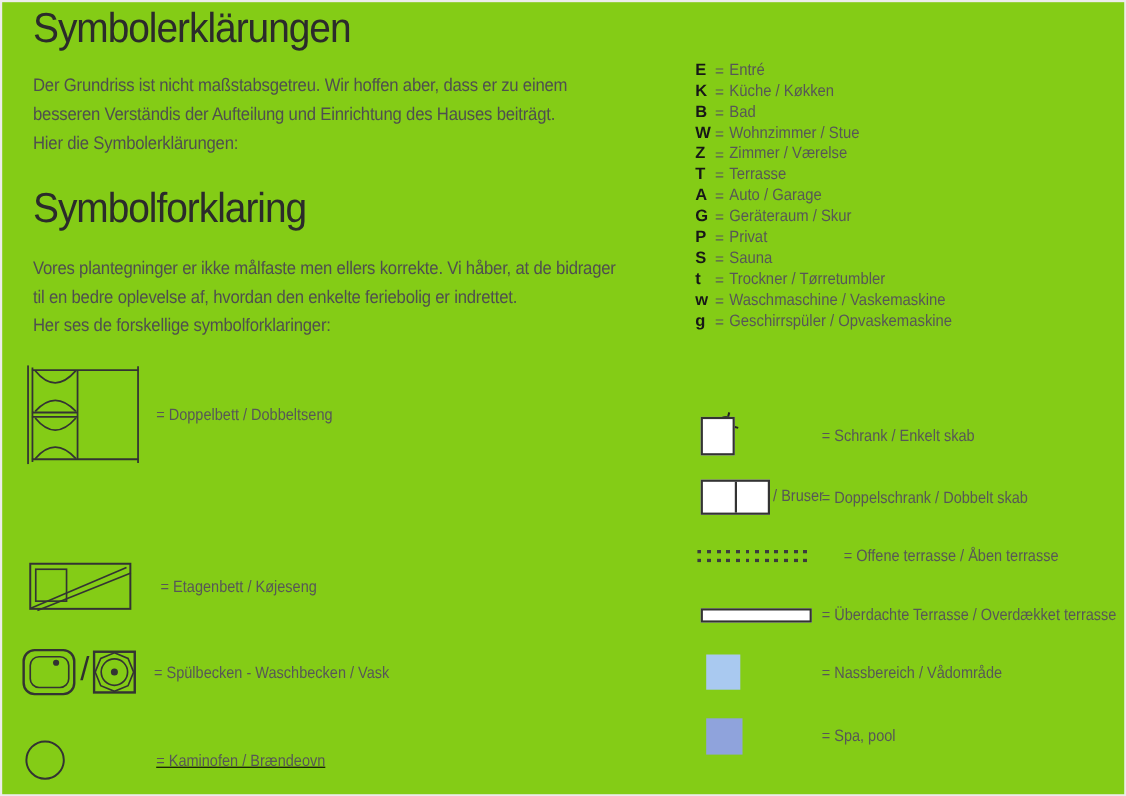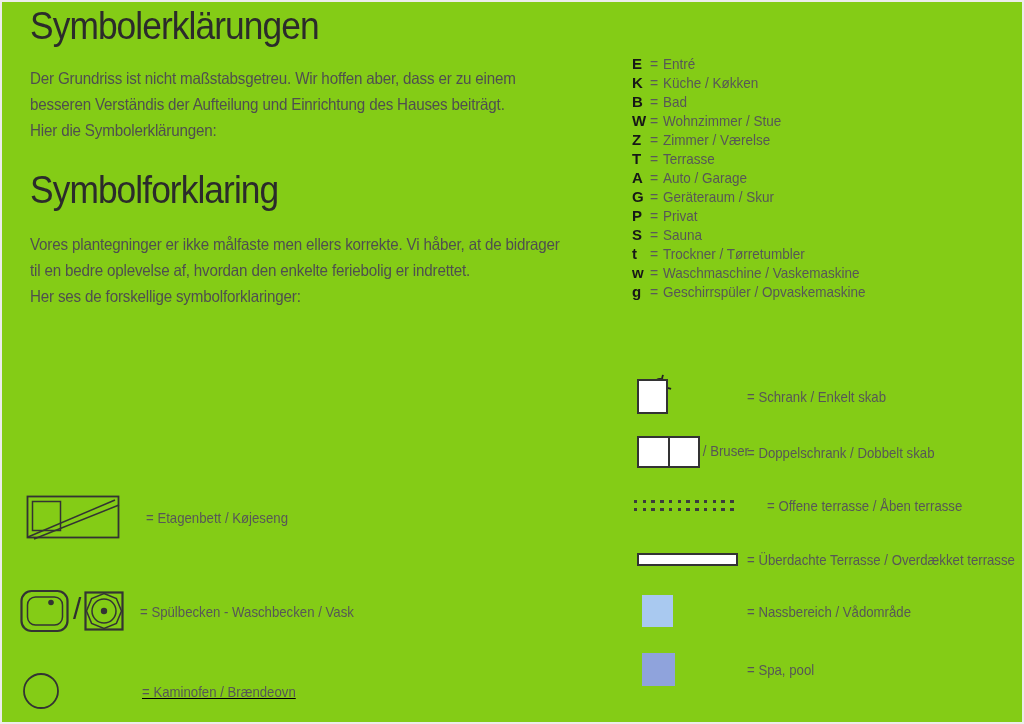--- a/index.html
+++ b/index.html
@@ -146,23 +146,42 @@
       <span class="abbr-eq">=</span>
       <span class="abbr-meaning">Waschmaschine / Vaskemaskine</span>
     </div>
     <div class="abbr-row">
       <span class="abbr-letter">g</span>
       <span class="abbr-eq">=</span>
       <span class="abbr-meaning">Geschirrspüler / Opvaskemaskine</span>
     </div>
   </div>
 
-
-
-  <div class="abs legend-row" style="left:24px;top:492px;height:46px;">
+  <div class="abs legend-row" style="left:20px;top:330px;height:90px;">
+    <div class="icon-slot-left">
+      <svg width="106" height="90" viewBox="0 0 106 90" fill="none" stroke="#333" stroke-width="1.6">
+        <line x1="3.5" y1="0" x2="3.5" y2="90"></line>
+        <line x1="7.5" y1="2" x2="7.5" y2="88"></line>
+        <line x1="7" y1="4.5" x2="104" y2="4.5"></line>
+        <line x1="7" y1="85.5" x2="104" y2="85.5"></line>
+        <line x1="103.5" y1="1" x2="103.5" y2="89"></line>
+        <line x1="48.5" y1="4.5" x2="48.5" y2="85.5"></line>
+        <line x1="7" y1="43" x2="48.5" y2="43"></line>
+        <line x1="7" y1="47" x2="48.5" y2="47"></line>
+        <path d="M10 5 Q28 27 47 5"></path>
+        <path d="M10 42 Q28 22 47 42"></path>
+        <path d="M10 48 Q28 70 47 48"></path>
+        <path d="M10 85 Q28 64 47 85"></path>
+      </svg>
+    </div>
+    <span class="legend-label">= Doppelbett / Dobbeltseng</span>
+  </div>
+
+
+  <div class="abs legend-row" style="left:24px;top:508px;height:46px;">
     <div class="icon-slot-left">
       <svg width="94" height="46" viewBox="0 0 94 46" fill="none" stroke="#333" stroke-width="1.8">
         <rect x="1.5" y="2.5" width="91" height="41"></rect>
         <rect x="6.5" y="7.5" width="28" height="29" stroke-width="1.5"></rect>
         <line x1="2" y1="43" x2="89" y2="6" stroke-width="1.5"></line>
         <line x1="8" y1="45" x2="93" y2="11" stroke-width="1.5"></line>
       </svg>
     </div>
     <span class="legend-label">= Etagenbett / Køjeseng</span>
   </div>

